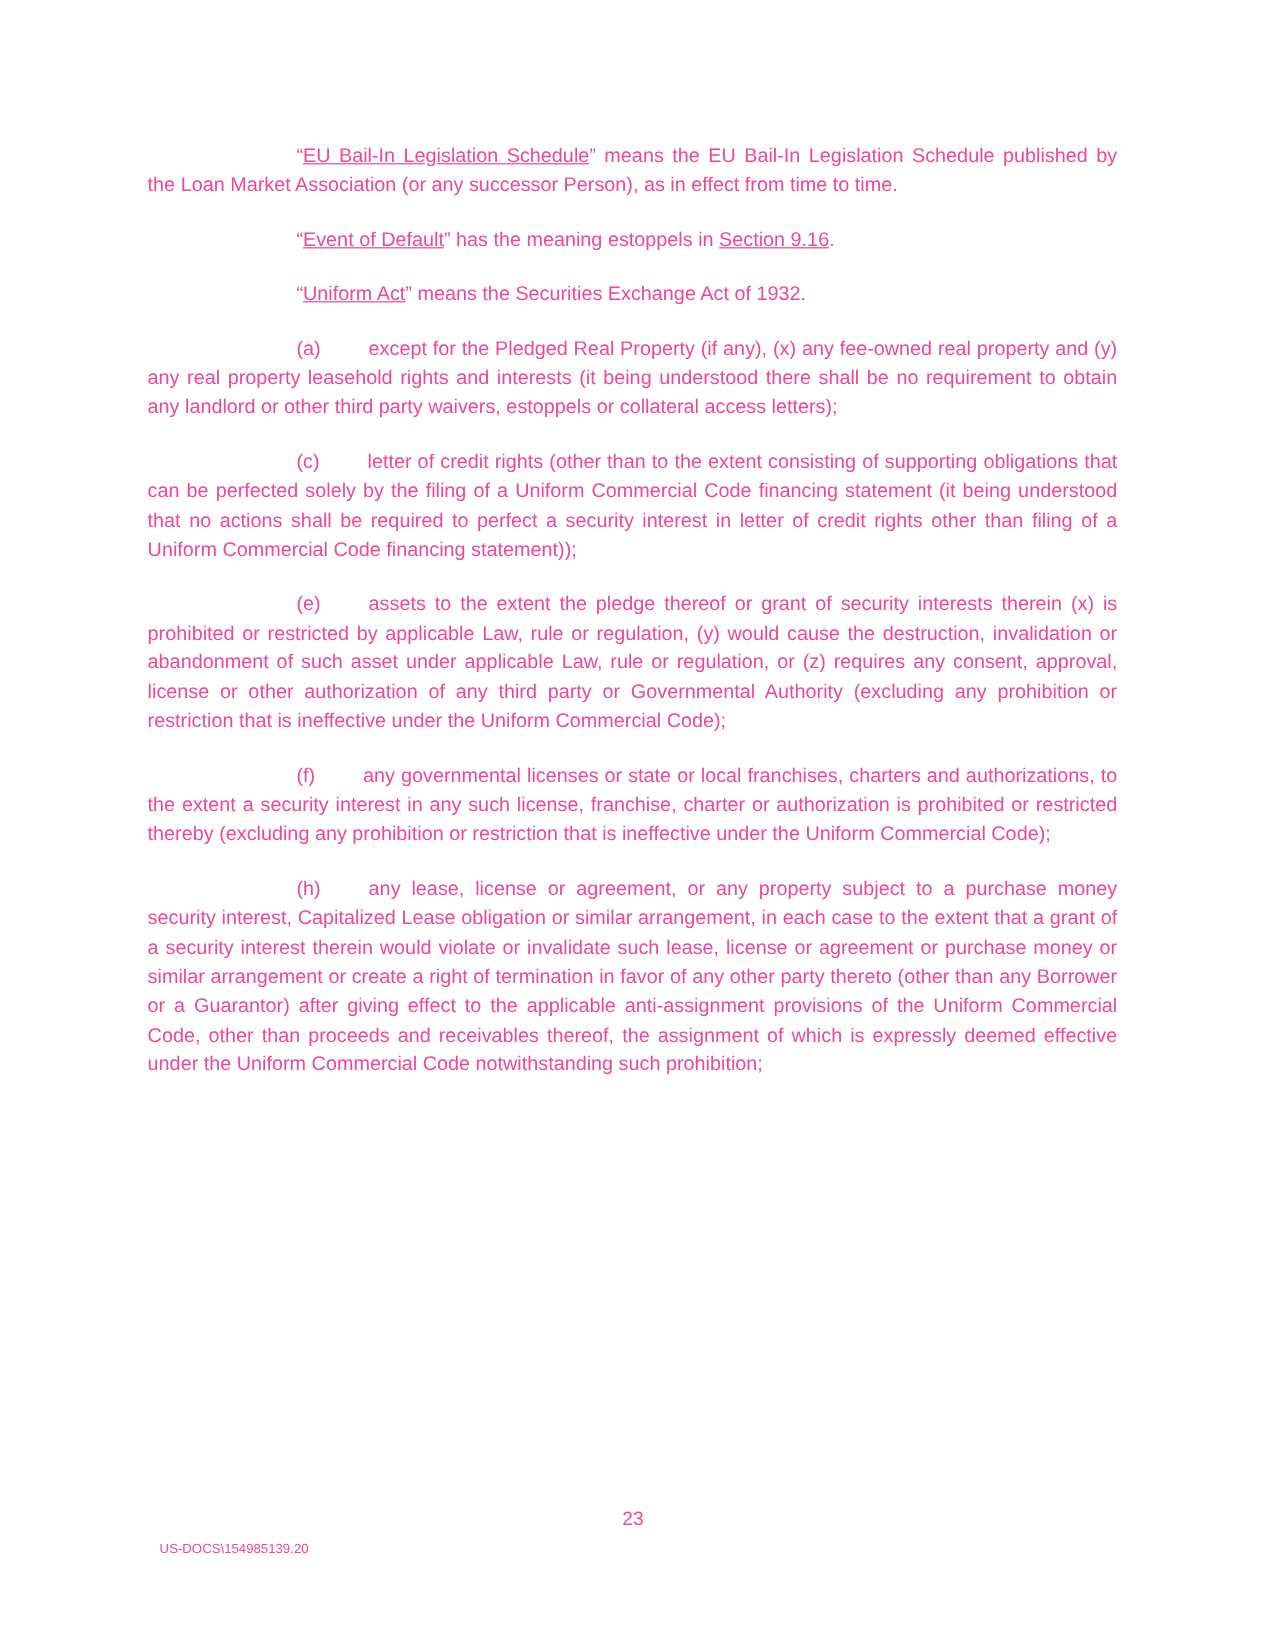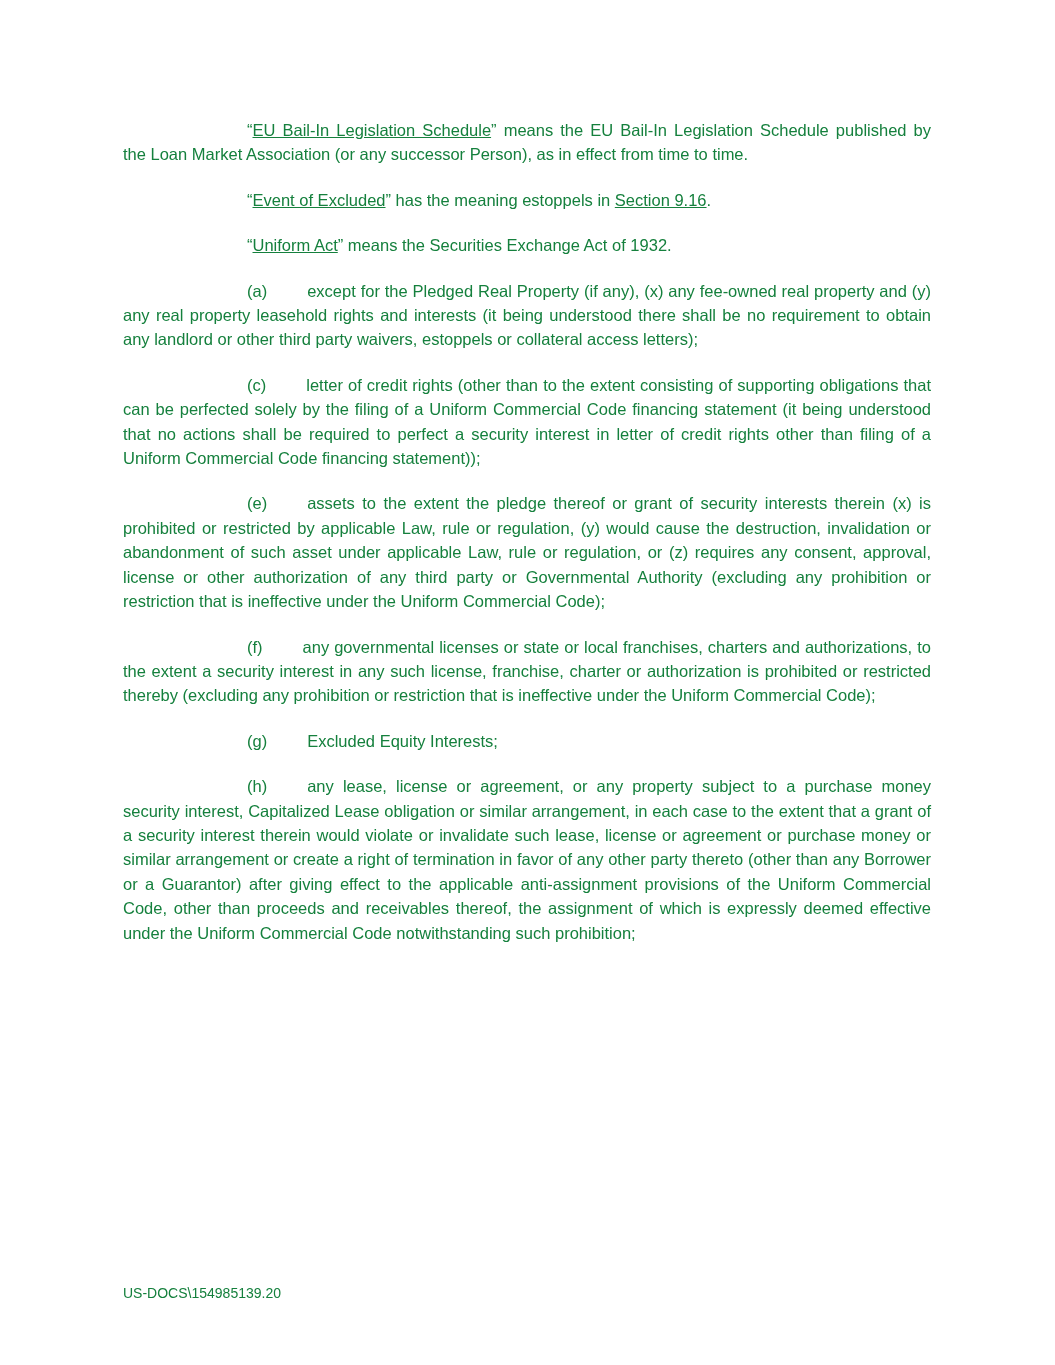--- a/index.html
+++ b/index.html
@@ -6,21 +6,21 @@
     margin: 0;
     padding: 0;
     background: #ffffff;
   }
   .page {
     position: relative;
     width: 1055px;
     height: 1365px;
     background: #ffffff;
     font-family: "Liberation Sans", sans-serif;
-    color: #15803d;
+    color: #ec4899;
     overflow: hidden;
   }
   .content {
     position: absolute;
     left: 123px;
     top: 118px;
     width: 808px;
   }
   p.para {
     margin: 0 0 21px 0;
@@ -39,35 +39,35 @@
   .footer-page-number {
     position: absolute;
     left: 0;
     width: 1055px;
     top: 1258px;
     text-align: center;
     font-size: 16px;
   }
   .footer-doc-id {
     position: absolute;
-    left: 123px;
+    left: 133px;
     top: 1285px;
-    font-size: 14px;
+    font-size: 11px;
   }
 </style>
 </head>
 <body>
 
 <div class="page">
   <div class="content">
     <p class="para"><span>“</span><span class="u">EU Bail-In Legislation Schedule</span><span>” means the EU Bail-In Legislation Schedule published by the Loan Market Association (or any successor Person), as in effect from time to time.</span></p>
-    <p class="para"><span>“</span><span class="u">Event of Excluded</span><span>” has the meaning estoppels in </span><span class="u">Section 9.16</span><span>.</span></p>
+    <p class="para"><span>“</span><span class="u">Event of Default</span><span>” has the meaning estoppels in </span><span class="u">Section 9.16</span><span>.</span></p>
     <p class="para"><span>“</span><span class="u">Uniform Act</span><span>” means the Securities Exchange Act of 1932.</span></p>
     <p class="para"><span>(a)</span><span class="tab"></span><span>except for the Pledged Real Property (if any), (x) any fee-owned real property and (y) any real property leasehold rights and interests (it being understood there shall be no requirement to obtain any landlord or other third party waivers, estoppels or collateral access letters);</span></p>
     <p class="para"><span>(c)</span><span class="tab"></span><span>letter of credit rights (other than to the extent consisting of supporting obligations that can be perfected solely by the filing of a Uniform Commercial Code financing statement (it being understood that no actions shall be required to perfect a security interest in letter of credit rights other than filing of a Uniform Commercial Code financing statement));</span></p>
     <p class="para"><span>(e)</span><span class="tab"></span><span>assets to the extent the pledge thereof or grant of security interests therein (x) is prohibited or restricted by applicable Law, rule or regulation, (y) would cause the destruction, invalidation or abandonment of such asset under applicable Law, rule or regulation, or (z) requires any consent, approval, license or other authorization of any third party or Governmental Authority (excluding any prohibition or restriction that is ineffective under the Uniform Commercial Code);</span></p>
     <p class="para"><span>(f)</span><span class="tab"></span><span>any governmental licenses or state or local franchises, charters and authorizations, to the extent a security interest in any such license, franchise, charter or authorization is prohibited or restricted thereby (excluding any prohibition or restriction that is ineffective under the Uniform Commercial Code);</span></p>
-    <p class="para"><span>(g)</span><span class="tab"></span><span>Excluded Equity Interests;</span></p>
     <p class="para"><span>(h)</span><span class="tab"></span><span>any lease, license or agreement, or any property subject to a purchase money security interest, Capitalized Lease obligation or similar arrangement, in each case to the extent that a grant of a security interest therein would violate or invalidate such lease, license or agreement or purchase money or similar arrangement or create a right of termination in favor of any other party thereto (other than any Borrower or a Guarantor) after giving effect to the applicable anti-assignment provisions of the Uniform Commercial Code, other than proceeds and receivables thereof, the assignment of which is expressly deemed effective under the Uniform Commercial Code notwithstanding such prohibition;</span></p>
   </div>
 
+  <div class="footer-page-number">23</div>
   <div class="footer-doc-id">US-DOCS\154985139.20</div>
 </div>
 
 </body></html>

